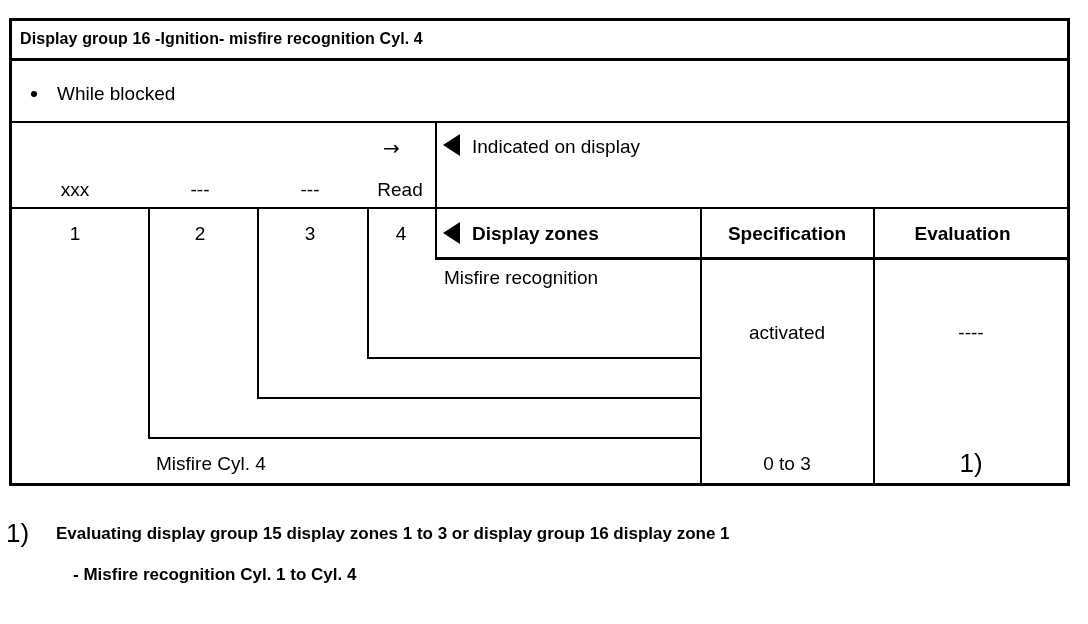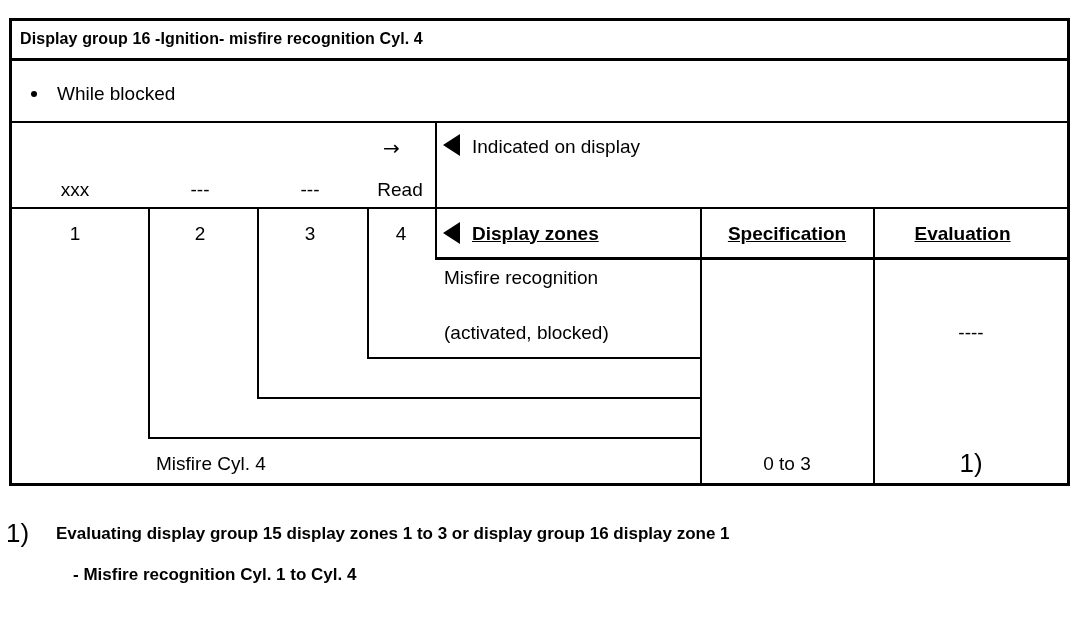--- a/index.html
+++ b/index.html
@@ -52,21 +52,20 @@
     font-weight: bold;
     letter-spacing: 0.1px;
   }
   .t-body {
     font-size: 19px;
     font-weight: normal;
   }
   .t-head {
     font-size: 19px;
     font-weight: bold;
-    text-decoration: underline;
   }
   .t-num {
     font-size: 19px;
     font-weight: normal;
   }
   .t-note-marker {
     font-size: 26px;
     font-weight: normal;
   }
   .t-foot {
@@ -153,21 +152,21 @@
   <div class="vline" style="left:367px; top:207px; height:152px;"></div>
   <div class="hline" style="left:367px; top:357px; width:335px;"></div>
 
   <div class="vline" style="left:257px; top:207px; height:192px;"></div>
   <div class="hline" style="left:257px; top:397px; width:445px;"></div>
 
   <div class="vline" style="left:148px; top:207px; height:232px;"></div>
   <div class="hline" style="left:148px; top:437px; width:554px;"></div>
 
   <div class="cell left t-body" style="left:444px; top:262px; width:260px; height:32px;">Misfire recognition</div>
-  <div class="cell left t-body" style="left:444px; top:317px; width:260px; height:32px;">(activated, blocked)</div>
+  <div class="cell center t-body" style="left:702px; top:317px; width:170px; height:32px;">activated</div>
   <div class="cell center t-body" style="left:875px; top:317px; width:192px; height:32px;">----</div>
 
   <div class="cell center t-body" style="left:702px; top:362px; width:170px; height:32px;"></div>
   <div class="cell center t-body" style="left:875px; top:362px; width:192px; height:32px;"></div>
 
   <div class="cell center t-body" style="left:702px; top:402px; width:170px; height:32px;"></div>
   <div class="cell center t-body" style="left:875px; top:402px; width:192px; height:32px;"></div>
 
   <div class="cell left t-body" style="left:156px; top:447px; width:400px; height:34px;">Misfire Cyl. 4</div>
   <div class="cell center t-body" style="left:702px; top:447px; width:170px; height:34px;">0 to 3</div>

